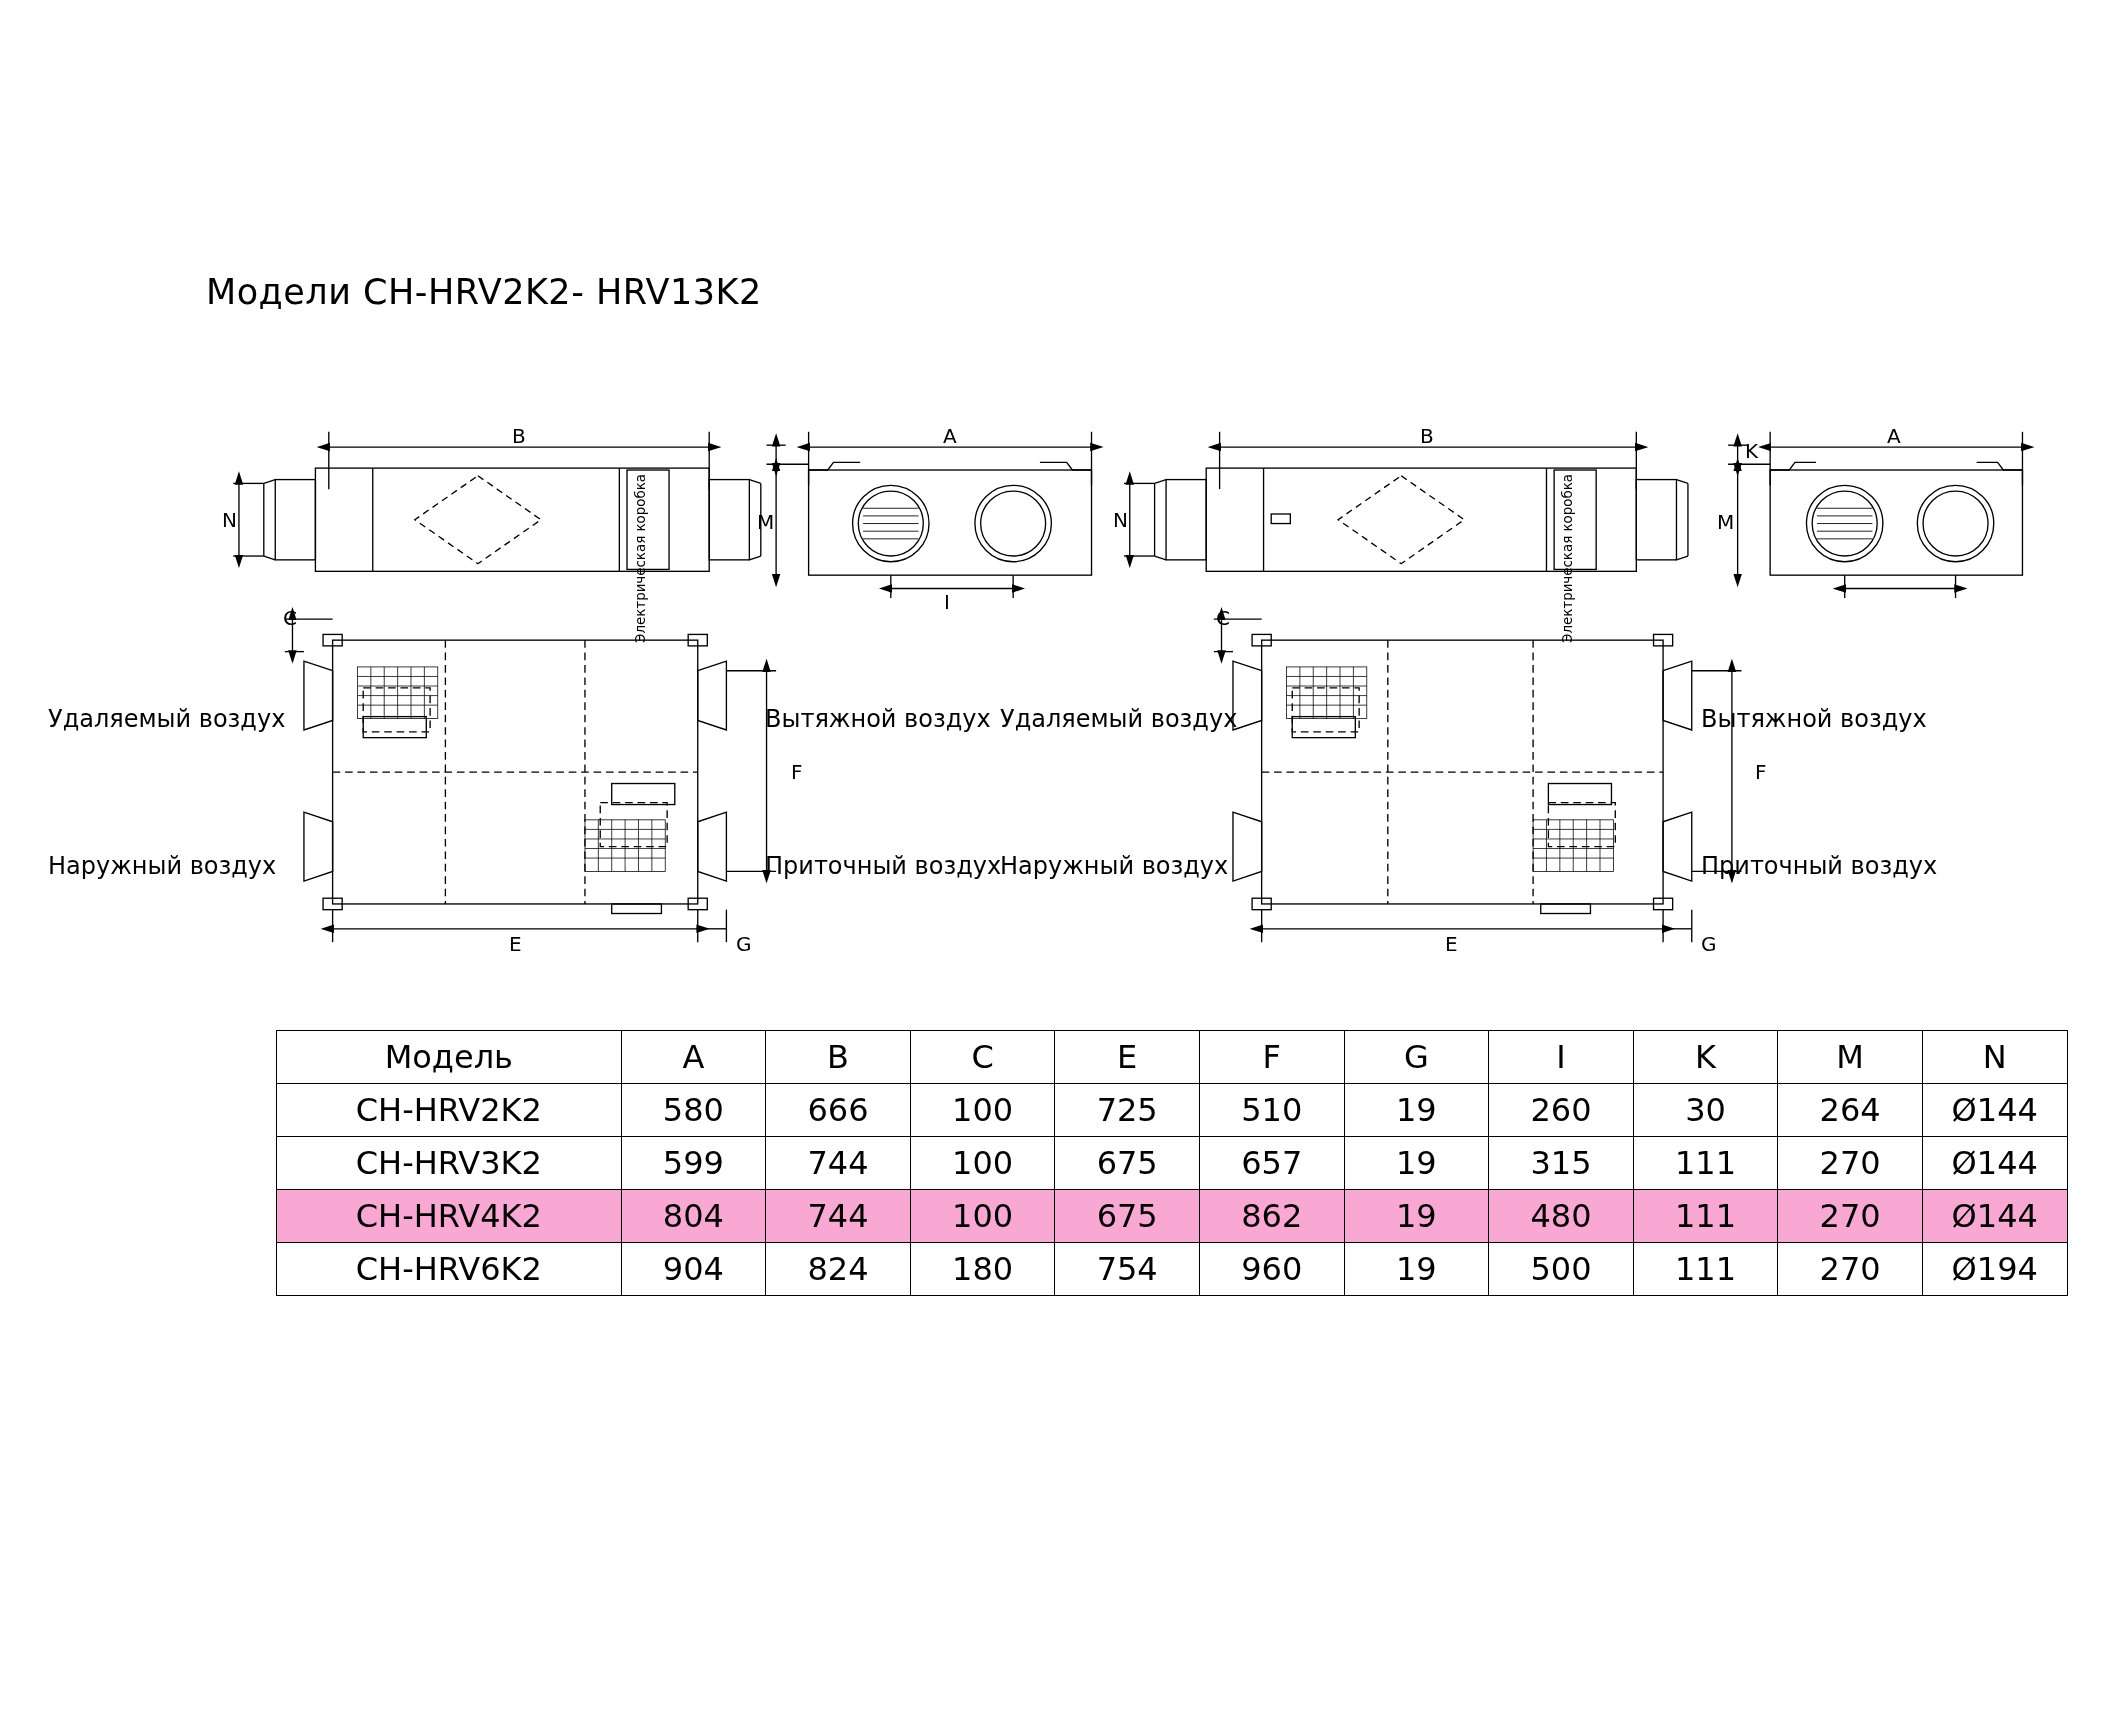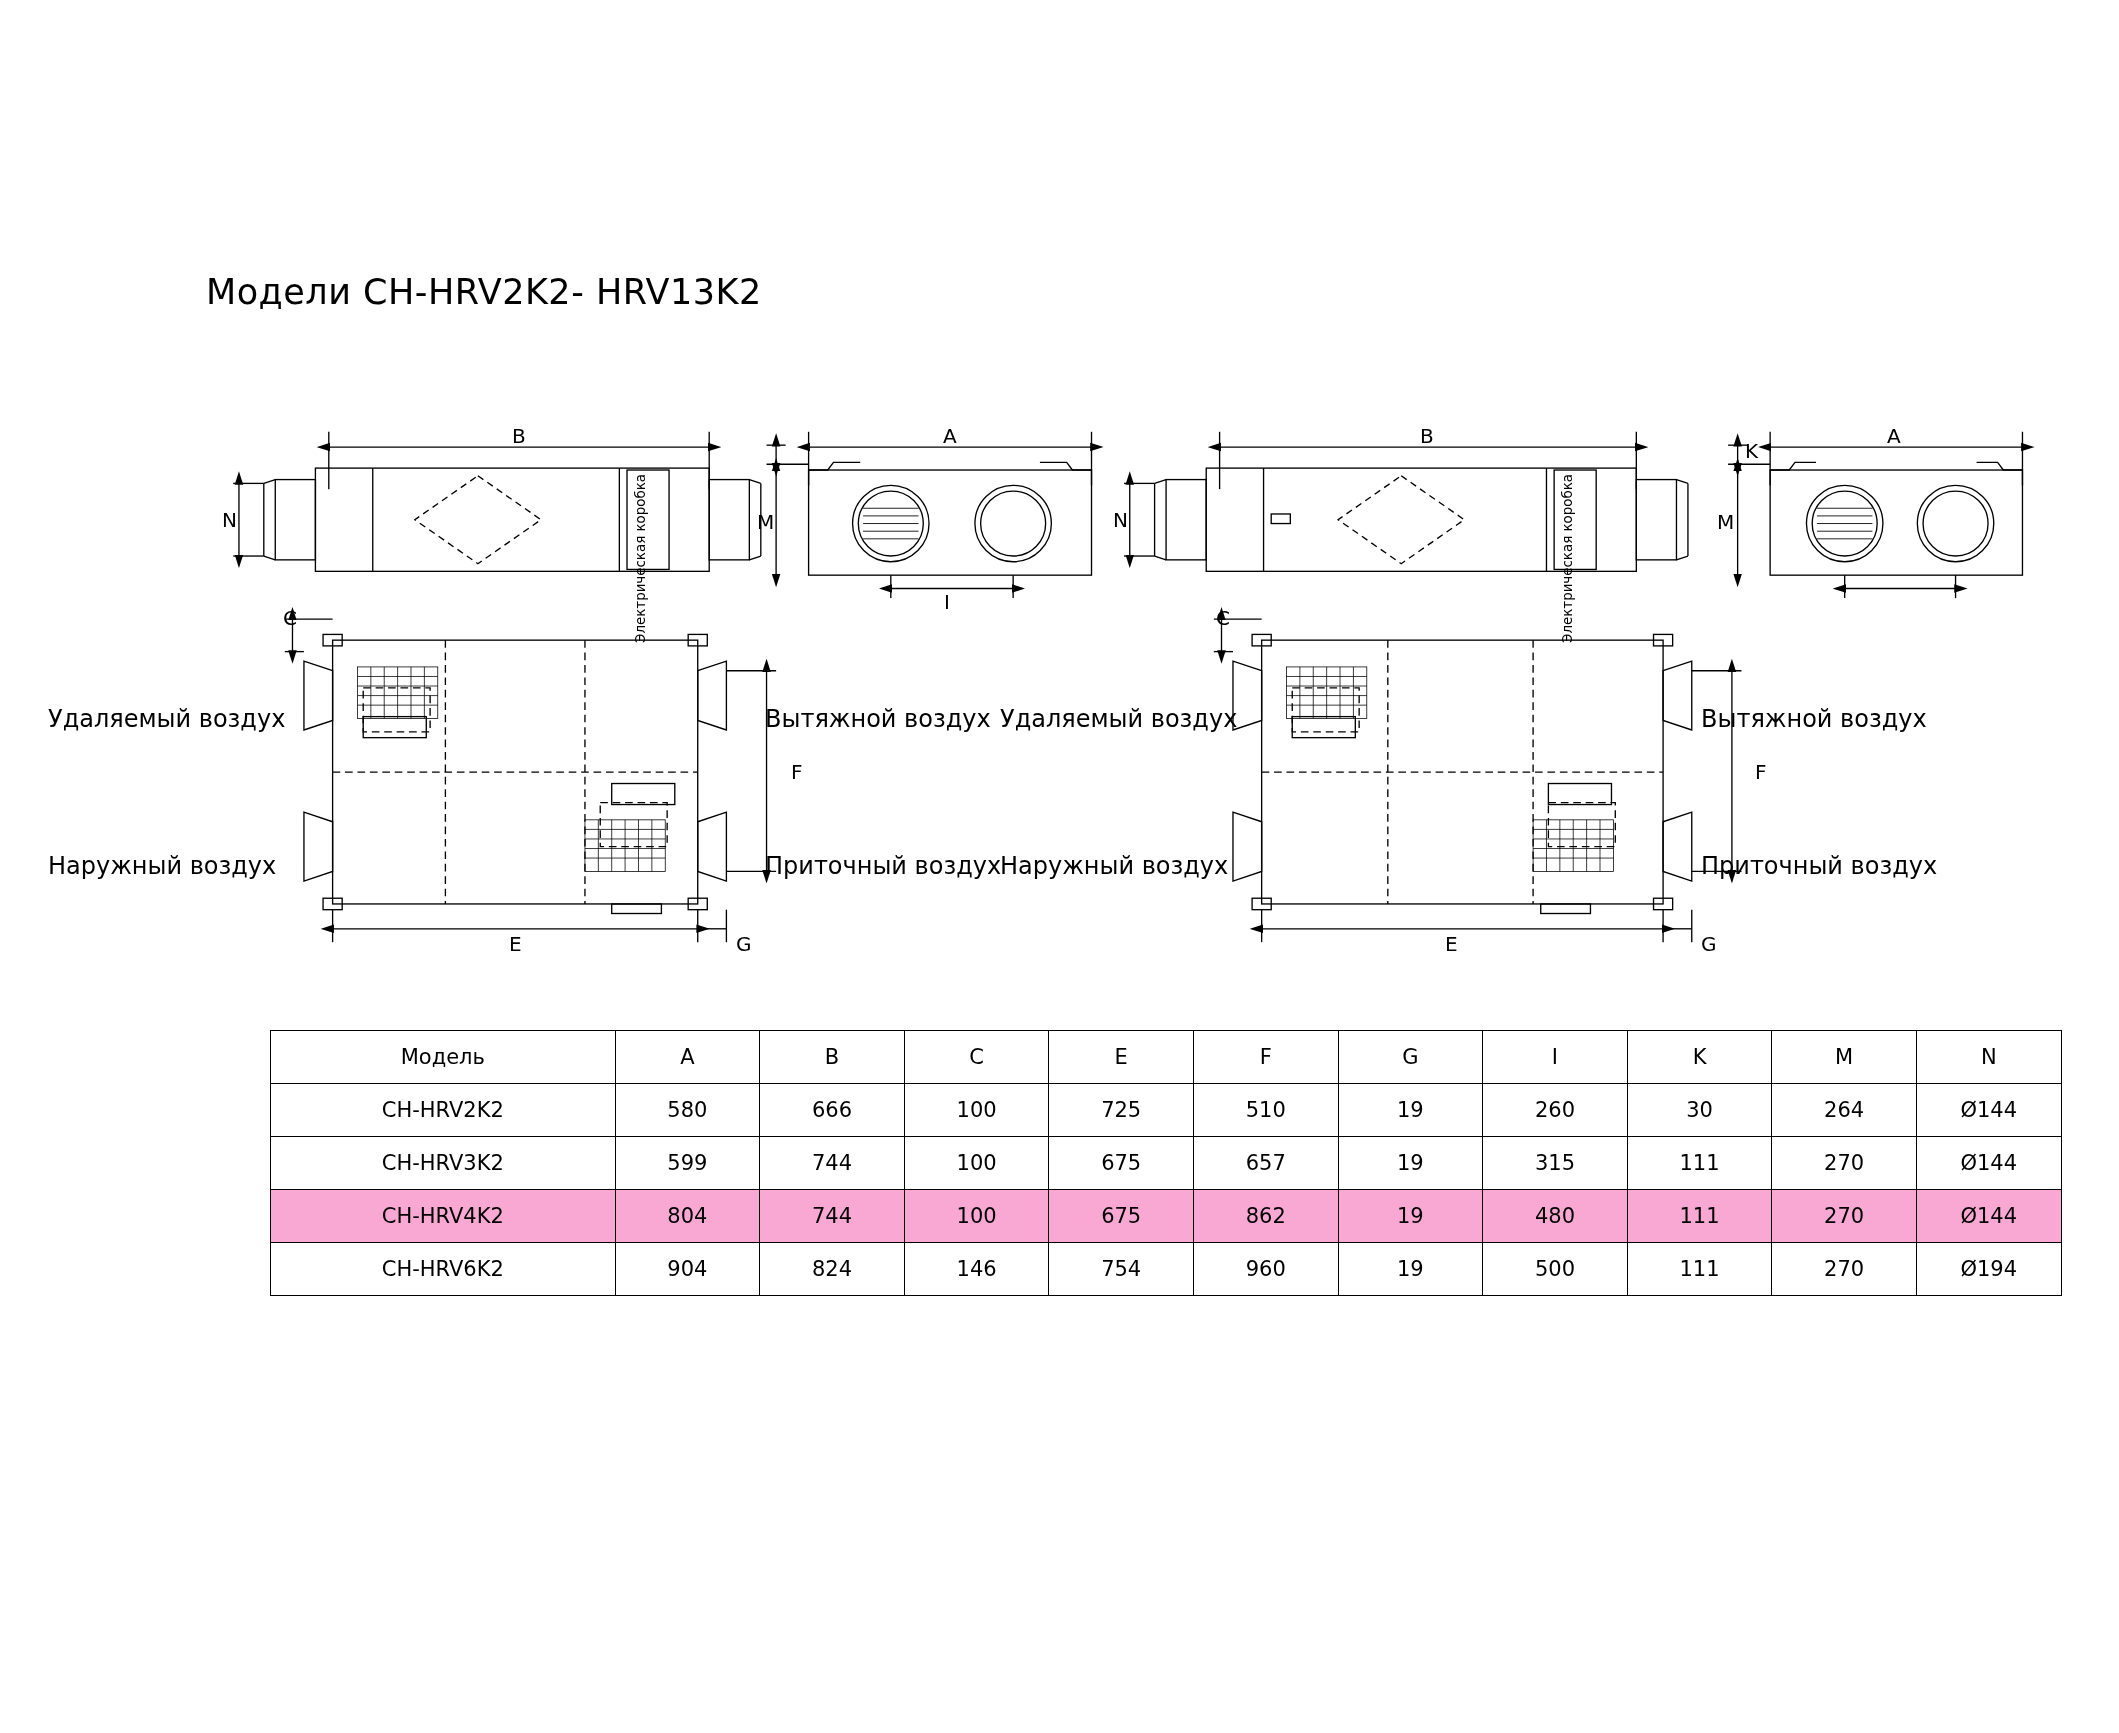--- a/index.html
+++ b/index.html
@@ -32,24 +32,24 @@
   }
   .label {
     position: absolute;
     font-size: 20px;
     font-family: "DejaVu Sans", sans-serif;
     white-space: nowrap;
   }
   
   #spec-table {
     position: absolute;
-    left: 270px;
+    left: 276px;
     top: 1030px;
     border-collapse: collapse;
-    font-size: 21px;
+    font-size: 32px;
     font-family: "DejaVu Sans", sans-serif;
   }
   #spec-table th, #spec-table td {
     border: 1.9px solid #000000;
     text-align: center;
     height: 52px;
     padding: 0 3.8px;
     font-weight: normal;
     line-height: 52px;
   }
@@ -398,21 +398,21 @@
       <td>19</td>
       <td>480</td>
       <td>111</td>
       <td>270</td>
       <td>Ø144</td>
     </tr>
     <tr>
       <td>CH-HRV6K2</td>
       <td>904</td>
       <td>824</td>
-      <td>146</td>
+      <td>180</td>
       <td>754</td>
       <td>960</td>
       <td>19</td>
       <td>500</td>
       <td>111</td>
       <td>270</td>
       <td>Ø194</td>
     </tr>
   </tbody>
 </table>

